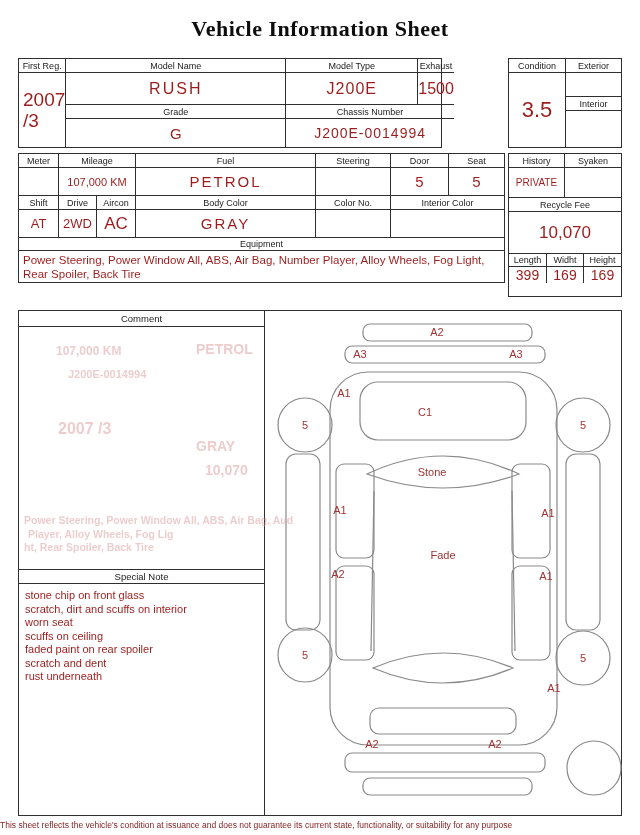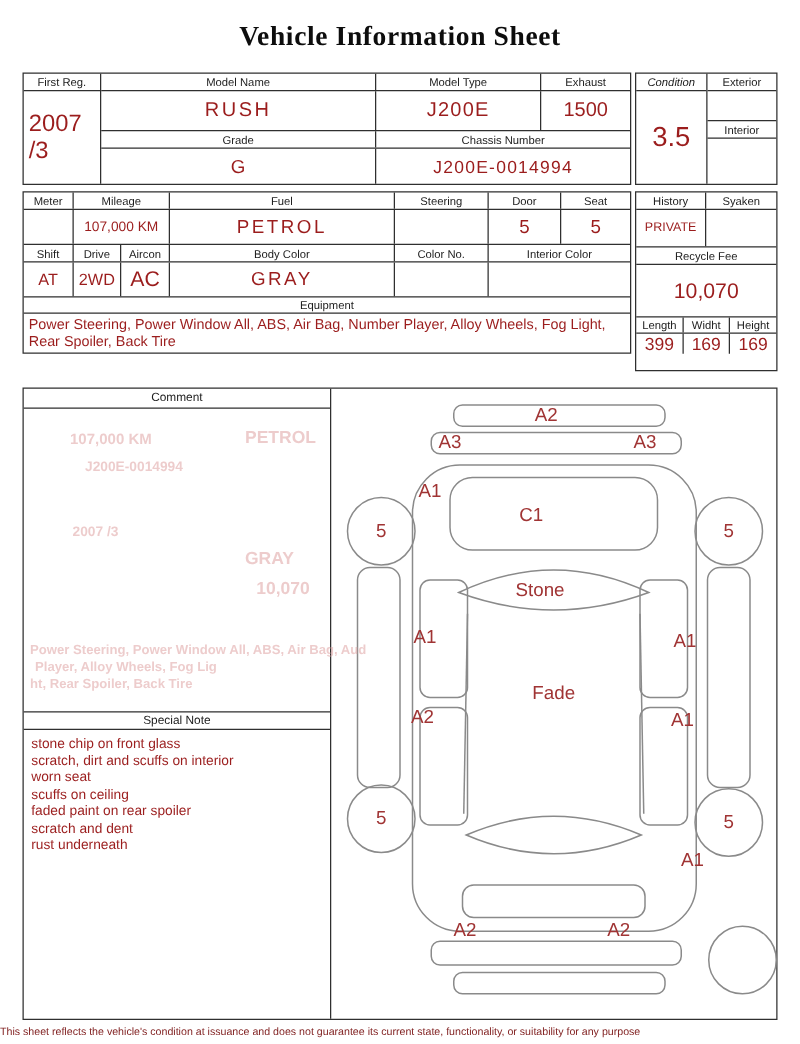--- a/index.html
+++ b/index.html
@@ -25,40 +25,40 @@
     display:block; padding:2px 4px; font-size:11.5px; line-height:14px; text-align:left;
     color:#9b1d1d; width:100%;
   }
   .panel-hdr {
     height:16px; display:flex; align-items:center; justify-content:center;
     font-size:9.5px; color:#1c1c1c; border-bottom:1px solid #2f2f2f;
   }
   .note-line { font-size:11px; line-height:13.5px; color:#9b1d1d; }
   .dlabel {
     position:absolute; transform:translate(-50%,-50%);
-    font-size:15px; color:#a03434; white-space:nowrap;
+    font-size:11px; color:#a03434; white-space:nowrap;
   }
   .ghost {
     position:absolute; color:#dfa3a3; opacity:.55; font-weight:bold; white-space:nowrap;
     pointer-events:none;
   }
   .footer {
     position:absolute; top:820px; left:0; width:100%; text-align:left;
     font-size:8.5px; color:#7f1d1d;
   }
   svg { display:block; }
 </style>
 </head>
 <body>
 
 <div class="page">
 
   <div class="title">Vehicle Information Sheet</div>
 
-  <div class="box" style="left:18px; top:58px; width:487px; height:90px; display:flex;">
+  <div class="box" style="left:18px; top:58px; width:424px; height:90px; display:flex;">
     <div class="col" style="width:62px; border-right:1px solid #2f2f2f;">
       <div class="hdr" style="height:14px; display:flex; align-items:center; justify-content:center; border-bottom:1px solid #2f2f2f;">First Reg.</div>
       <div class="val" style="flex:1; font-size:19px; line-height:21px; padding-left:4px; display:flex; flex-direction:column; justify-content:center;">
         <span>2007</span>
         <span>/3</span>
       </div>
     </div>
     <div class="col" style="flex:1;">
       <div class="row" style="height:14px;">
         <div class="c hdr" style="width:220px;">Model Name</div>
@@ -76,21 +76,21 @@
       </div>
       <div class="row last" style="flex:1;">
         <div class="c val" style="width:220px; font-size:15px;">G</div>
         <div class="c val last" style="flex:1; font-size:14px; letter-spacing:1px;">J200E-0014994</div>
       </div>
     </div>
   </div>
 
   <div class="box" style="left:508px; top:58px; width:114px; height:90px; display:flex;">
     <div class="col" style="width:57px; border-right:1px solid #2f2f2f;">
-      <div class="hdr" style="height:14px; display:flex; align-items:center; justify-content:center; border-bottom:1px solid #2f2f2f;font-style:italic;">Condition</div>
+      <div class="hdr" style="height:14px; display:flex; align-items:center; justify-content:center; border-bottom:1px solid #2f2f2f;">Condition</div>
       <div class="val" style="flex:1; display:flex; align-items:center; justify-content:center; font-size:22px;">3.5</div>
     </div>
     <div class="col" style="flex:1;">
       <div class="hdr" style="height:14px; display:flex; align-items:center; justify-content:center; border-bottom:1px solid #2f2f2f;">Exterior</div>
       <div style="height:24px; border-bottom:1px solid #2f2f2f;"></div>
       <div class="hdr" style="height:14px; display:flex; align-items:center; justify-content:center; border-bottom:1px solid #2f2f2f;">Interior</div>
       <div style="flex:1;"></div>
     </div>
   </div>
 
@@ -235,21 +235,21 @@
         <span class="dlabel" style="left: 290px; top: 372px;">A1</span>
         <span class="dlabel" style="left: 108px; top: 428px;">A2</span>
         <span class="dlabel" style="left: 231px; top: 428px;">A2</span>
       </div>
   </div>
 
   <div id="ghost-layer" style="position:absolute; left:0; top:0; width:640px; height:835px; pointer-events:none;">
       <span class="ghost" style="left: 56px; top: 344px; font-size: 12px;">107,000 KM</span>
       <span class="ghost" style="left: 196px; top: 341px; font-size: 14px;">PETROL</span>
       <span class="ghost" style="left: 68px; top: 368px; font-size: 11px;">J200E-0014994</span>
-      <span class="ghost" style="left: 58px; top: 420px; font-size: 11px;">2007 /3</span>
+      <span class="ghost" style="left: 58px; top: 420px; font-size: 16px;">2007 /3</span>
       <span class="ghost" style="left: 196px; top: 438px; font-size: 14px;">GRAY</span>
       <span class="ghost" style="left: 205px; top: 462px; font-size: 14px;">10,070</span>
       <span class="ghost" style="left: 24px; top: 514px; font-size: 10.5px;">Power Steering, Power Window All, ABS, Air Bag, Aud</span>
       <span class="ghost" style="left: 28px; top: 528px; font-size: 10.5px;">Player, Alloy Wheels, Fog Lig</span>
       <span class="ghost" style="left: 24px; top: 541px; font-size: 10.5px;">ht, Rear Spoiler, Back Tire</span>
     </div>
 
   <div class="footer">This sheet reflects the vehicle's condition at issuance and does not guarantee its current state, functionality, or suitability for any purpose</div>
 
 </div>

